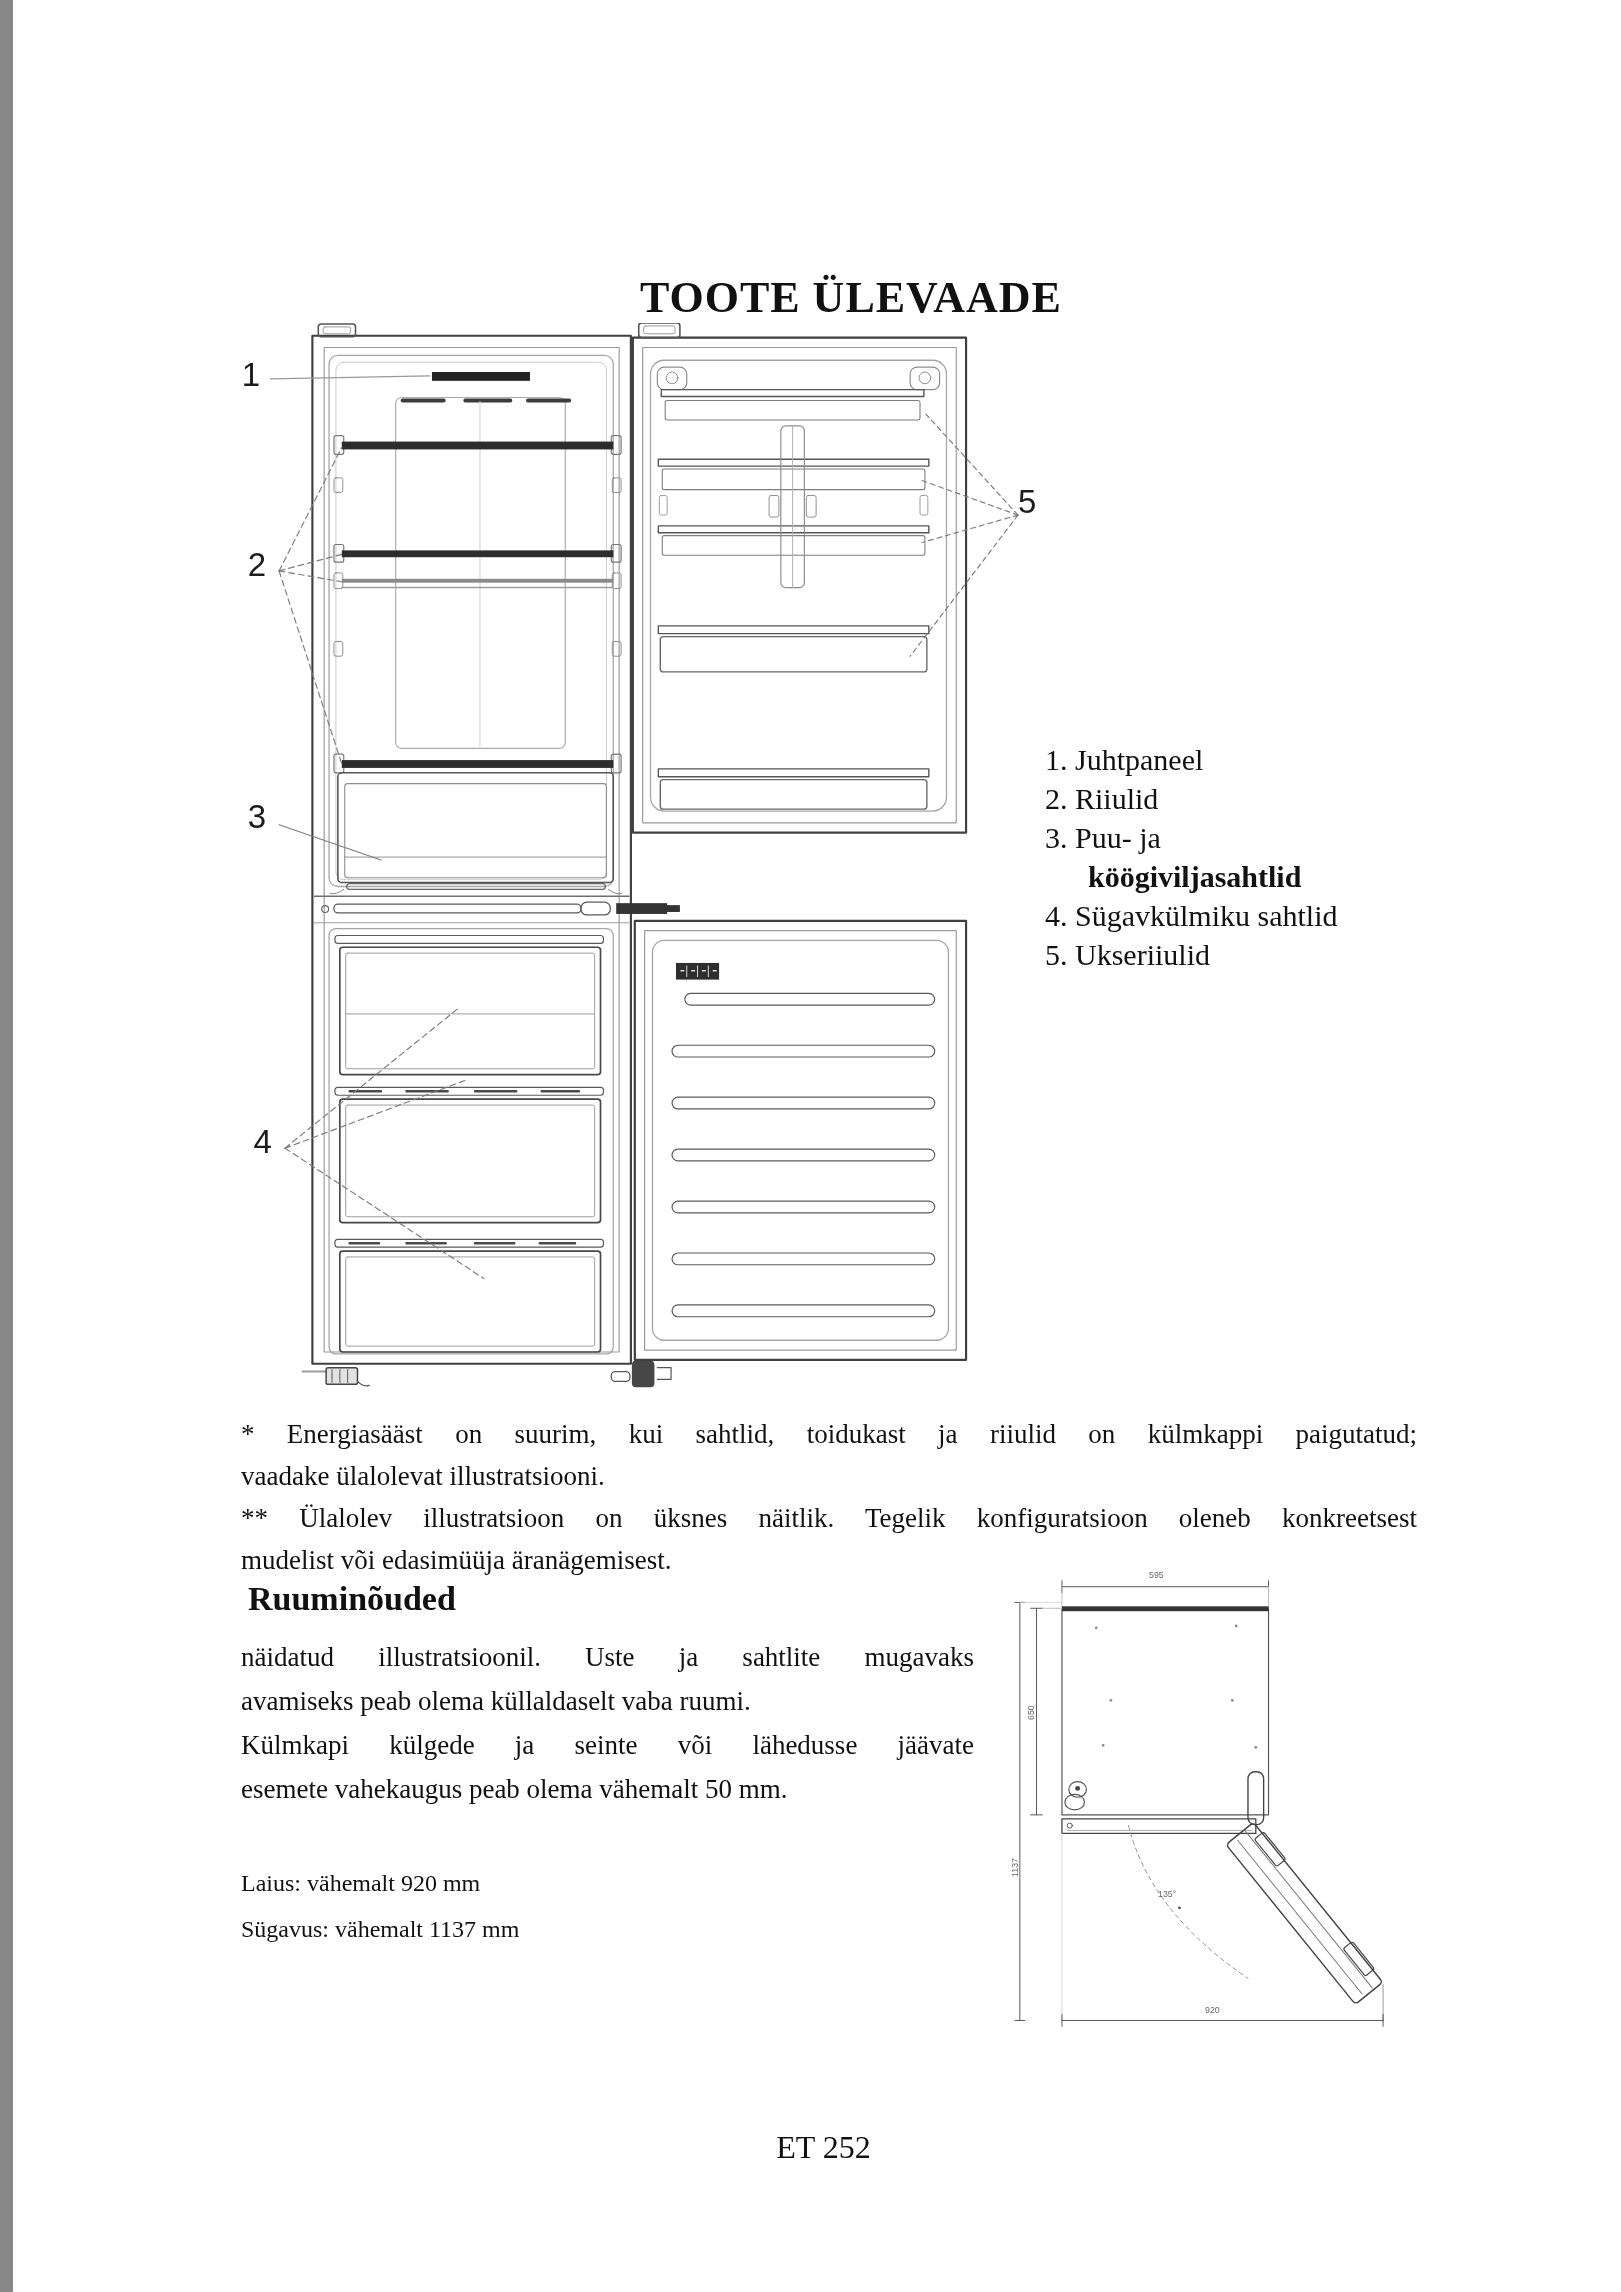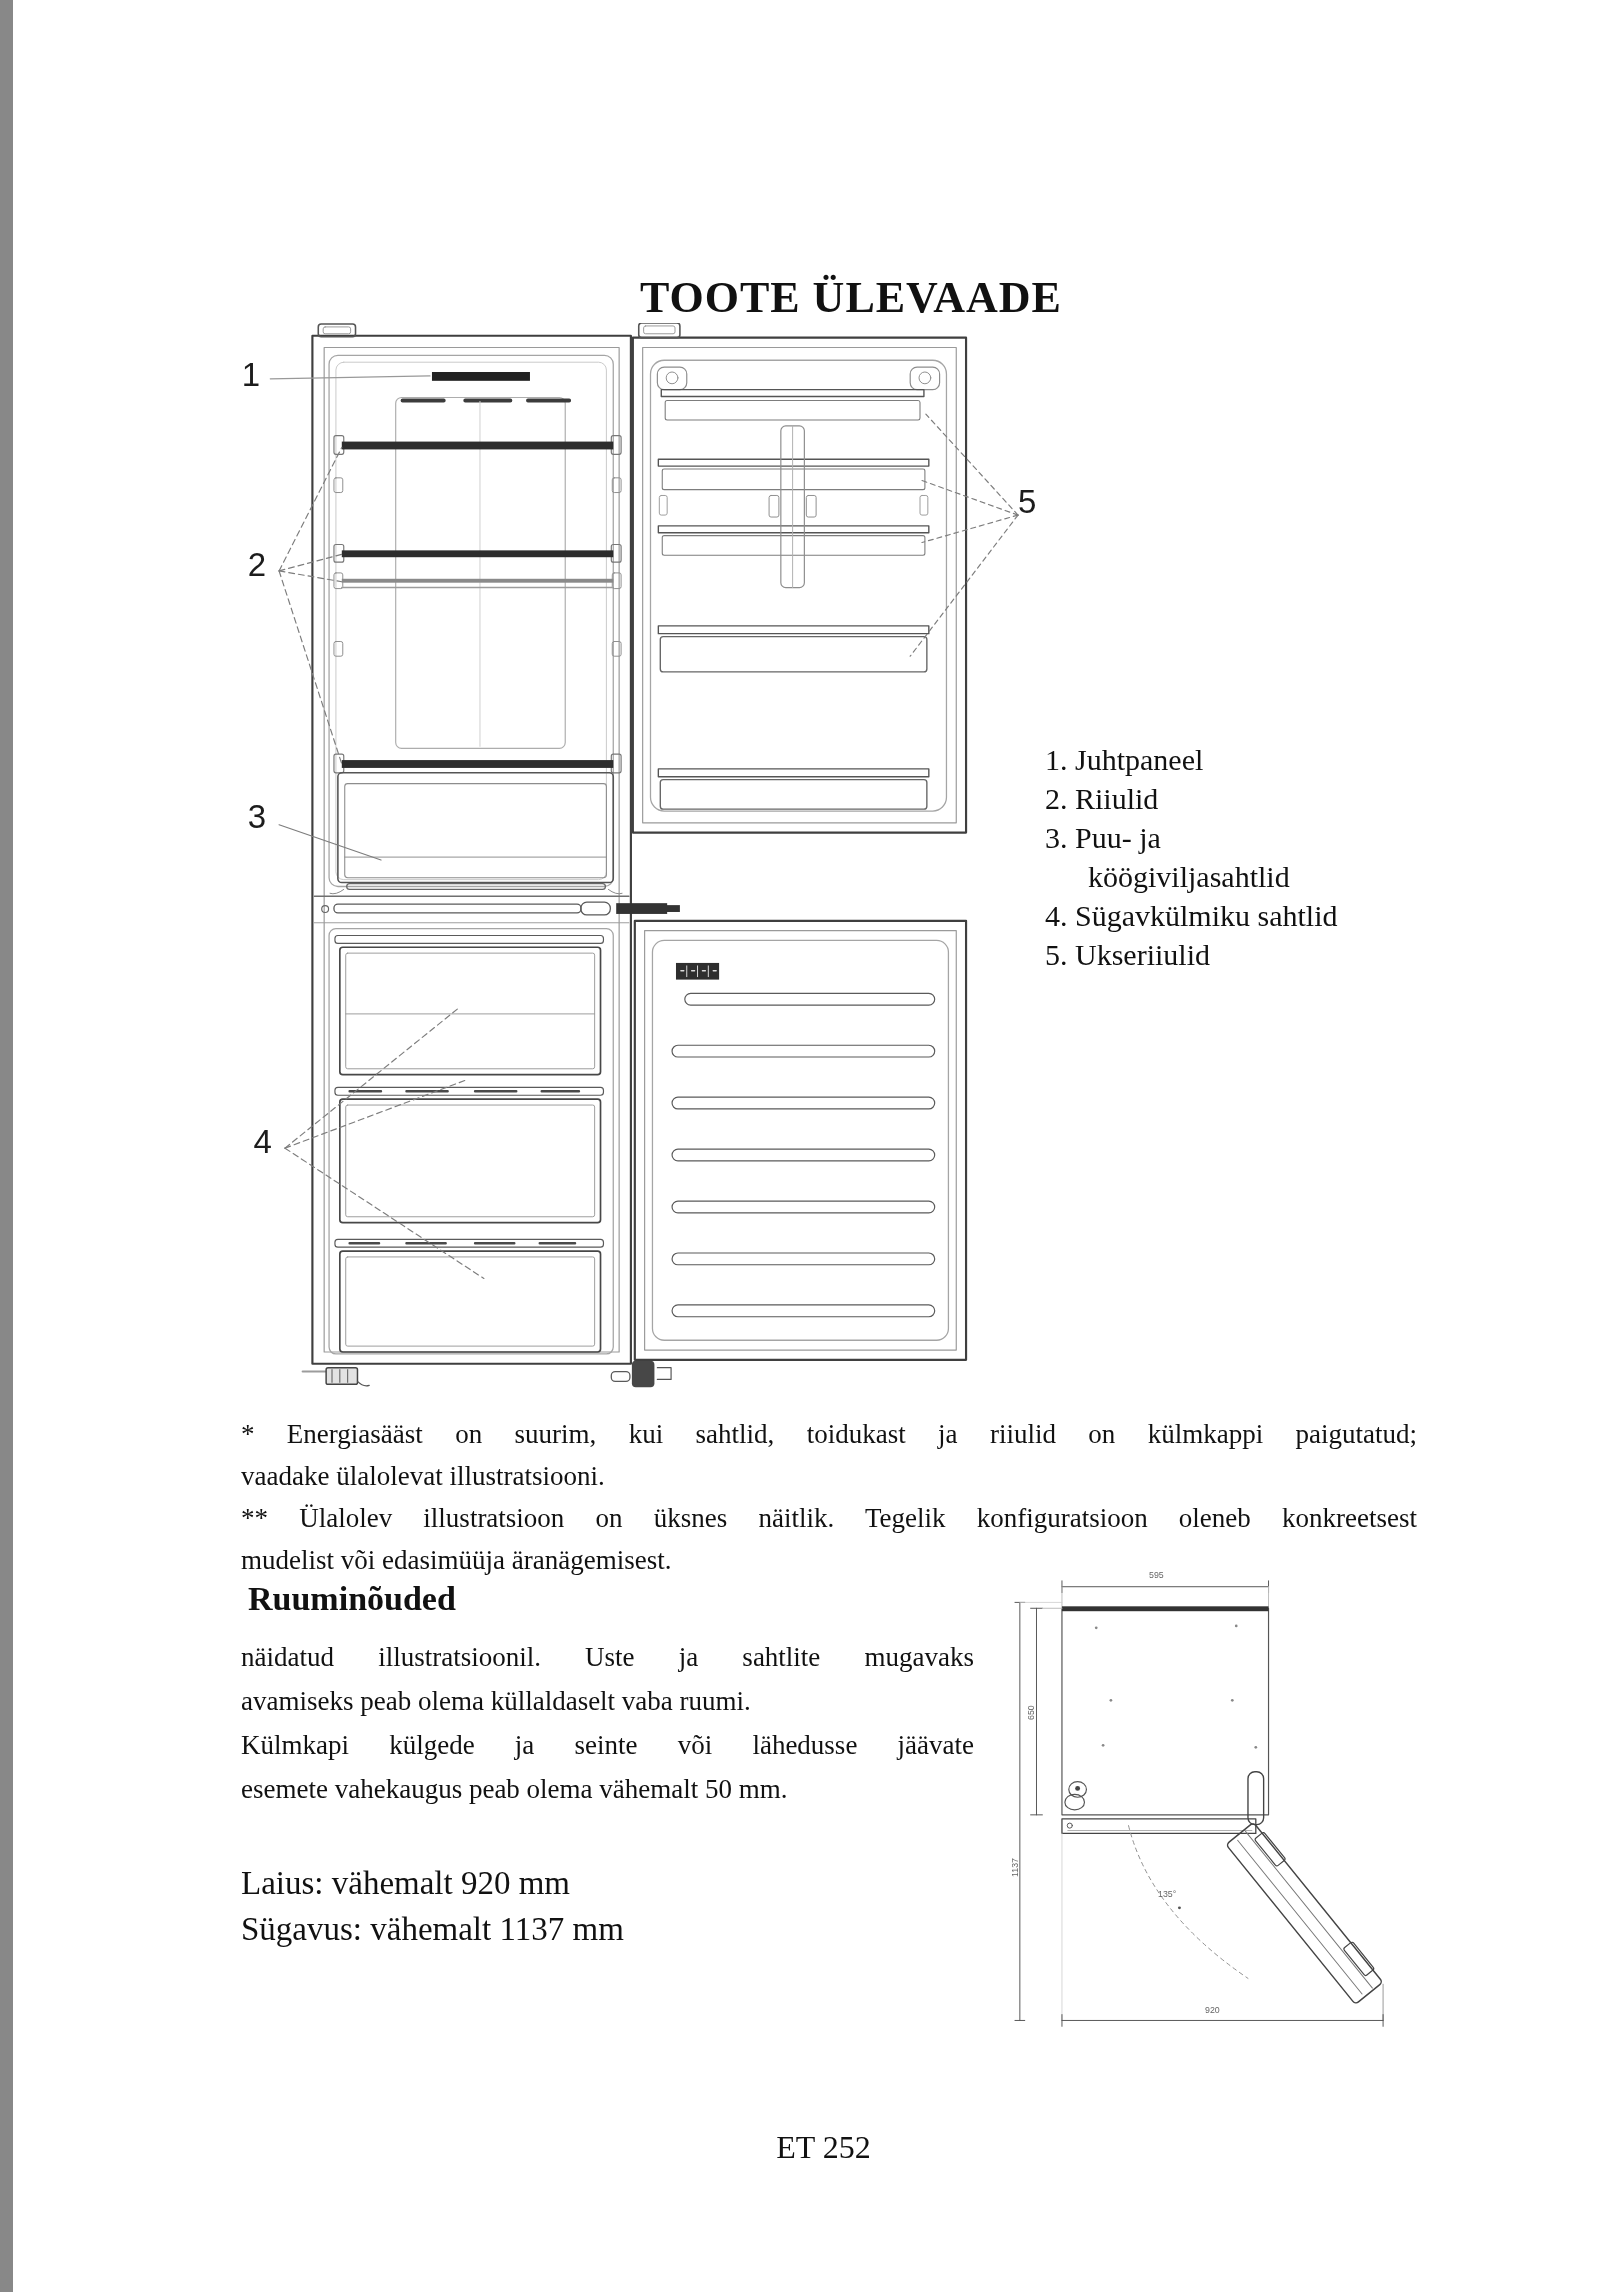--- a/index.html
+++ b/index.html
@@ -11,26 +11,26 @@
     position:absolute;left:0;top:272px;width:1621px;text-align:center;
     font-size:44px;font-weight:bold;letter-spacing:1px;transform:translateX(27.4px);
   }
   .fridge-wrap{position:absolute;left:221px;top:323px;width:833px;height:1078px;}
   .fridge-wrap svg{position:absolute;left:0;top:0;}
   .callout{
     position:absolute;font-family:"Liberation Sans",sans-serif;
     font-size:33px;color:#1c1c1c;line-height:1;
   }
   .legend{position:absolute;left:1032px;top:740px;font-size:30px;line-height:39px;white-space:nowrap;}
-  .legend .indent{padding-left:43px;}
+  .legend .indent{padding-left:43px;font-weight:bold;}
   .textblock{position:absolute;font-size:27px;line-height:42px;}
   .jline{text-align:justify;text-align-last:justify;}
   .heading{position:absolute;left:235px;top:1580px;font-size:34px;font-weight:bold;}
   .para{line-height:44px;}
-  .dims{position:absolute;left:228px;top:1860px;font-size:33px;line-height:46px;}
+  .dims{position:absolute;left:228px;top:1860px;font-size:24px;line-height:46px;}
   .space-wrap{position:absolute;left:1000px;top:1563px;width:421px;height:490px;}
   .space-wrap svg{position:absolute;left:0;top:0;}
   .dimlabel{
     position:absolute;font-family:"Liberation Sans",sans-serif;font-size:8.8px;
     color:#666;line-height:1;white-space:nowrap;
   }
   .rot{transform:rotate(270deg);transform-origin:left top;}
   .footer{position:absolute;left:0;top:2129px;width:1621px;text-align:center;font-size:32px;}
 </style>
 </head>

